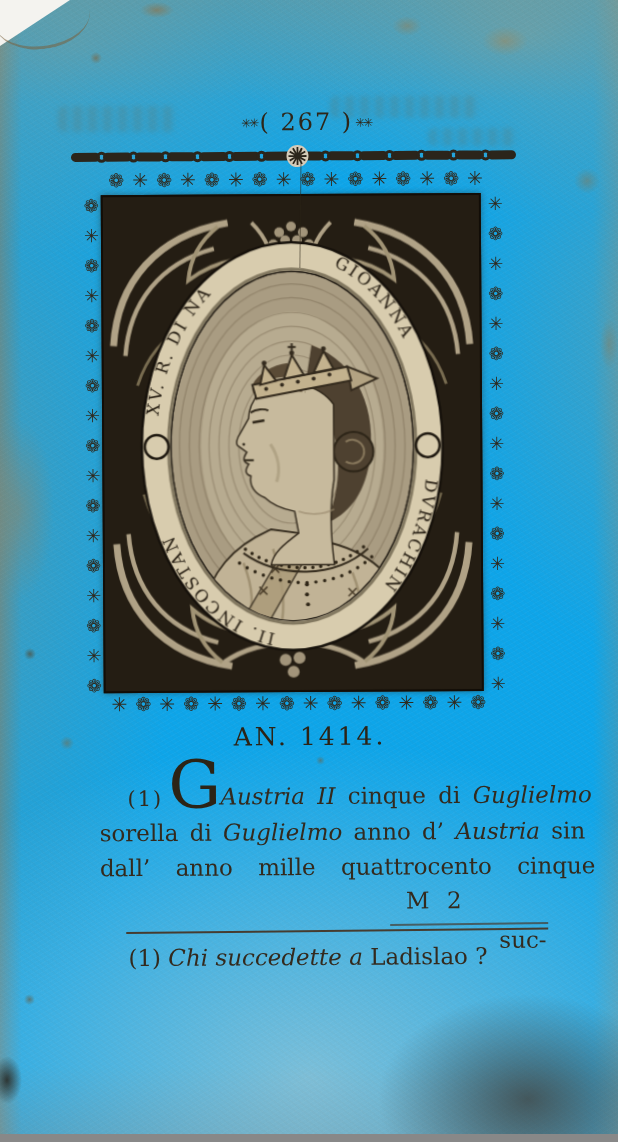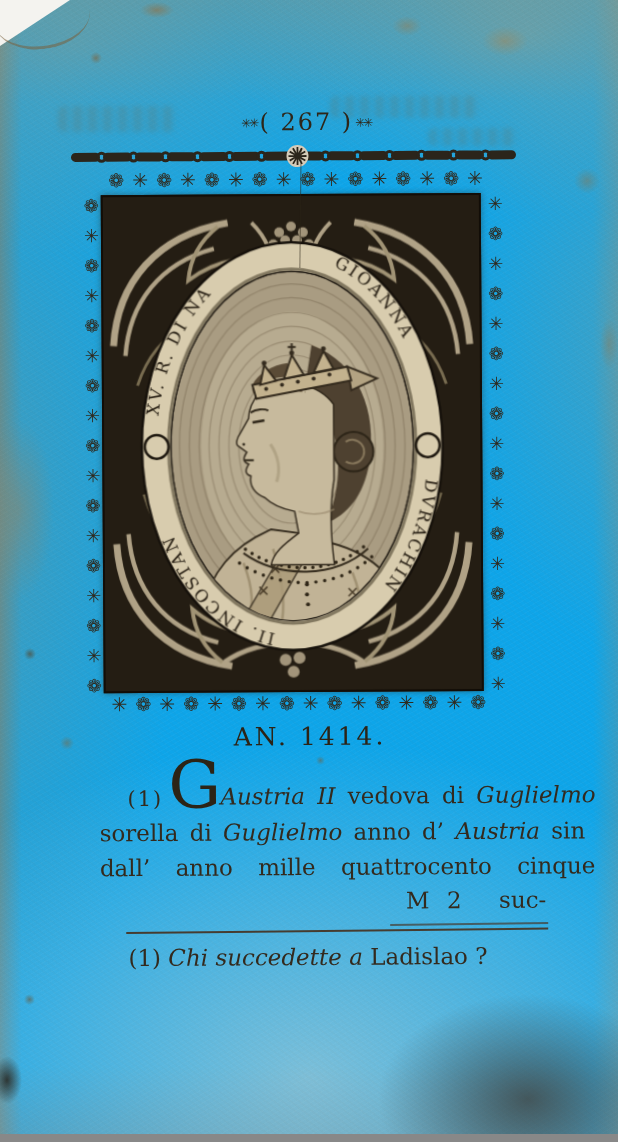--- a/index.html
+++ b/index.html
@@ -81,21 +81,21 @@
   .caption{position:absolute;left:0;top:722px;width:100%;text-align:center;
     font-size:25px;letter-spacing:3px;color:#2c2316;}
 
   .body-text{position:absolute;left:0;top:0;width:100%;font-size:23px;color:#332a1e;}
   .fn-marker{position:absolute;left:126px;top:786px;font-size:21px;letter-spacing:2px;}
   .dropcap{position:absolute;left:167px;top:752px;font-size:66px;line-height:1;color:#2c2416;}
   .line1{position:absolute;left:219px;top:783px;width:330px;word-spacing:5px;white-space:nowrap;}
   .line2{position:absolute;left:98px;top:819px;width:450px;word-spacing:4px;white-space:nowrap;}
   .line3{position:absolute;left:98px;top:854px;width:450px;word-spacing:18px;white-space:nowrap;}
   .sig{position:absolute;left:404px;top:888px;letter-spacing:5px;}
-  .catch{position:absolute;left:497px;top:888px;}
+  .catch{position:absolute;left:497px;top:928px;}
   .it{font-style:italic;}
 
   .fn-rule{position:absolute;left:124px;top:930px;width:422px;height:2px;background:#463c30;transform:rotate(-.25deg);}
   .fn-rule2{position:absolute;left:388px;top:924px;width:158px;height:1.6px;background:rgba(70,60,48,.7);transform:rotate(-.4deg);}
   .footnote{position:absolute;left:126px;top:944px;font-size:23px;white-space:nowrap;color:#332a1e;}
 </style>
 </head>
 <body>
 
 <div class="page">
@@ -298,21 +298,21 @@
           </g>
         </g>
       </svg>
     </div>
 
     <div class="caption">AN. 1414.</div>
 
     <div class="body-text">
       <span class="fn-marker">(1)</span>
       <span class="dropcap">G</span>
-      <span class="line1"><i class="it">Austria II</i><span> vedova di </span><i class="it">Guglielmo</i></span>
+      <span class="line1"><i class="it">Austria II</i><span> cinque di </span><i class="it">Guglielmo</i></span>
       <span class="line2"><span>sorella di </span><i class="it">Guglielmo</i><span> anno d’ </span><i class="it">Austria</i><span> sin</span></span>
       <span class="line3">dall’ anno mille quattrocento cinque</span>
       <span class="sig">M 2</span>
       <span class="catch">suc-</span>
     </div>
 
     <div class="fn-rule"></div>
     <div class="fn-rule2"></div>
     <div class="footnote">
       <span>(1) </span><i class="it">Chi succedette a</i><span> Ladislao ?</span>

